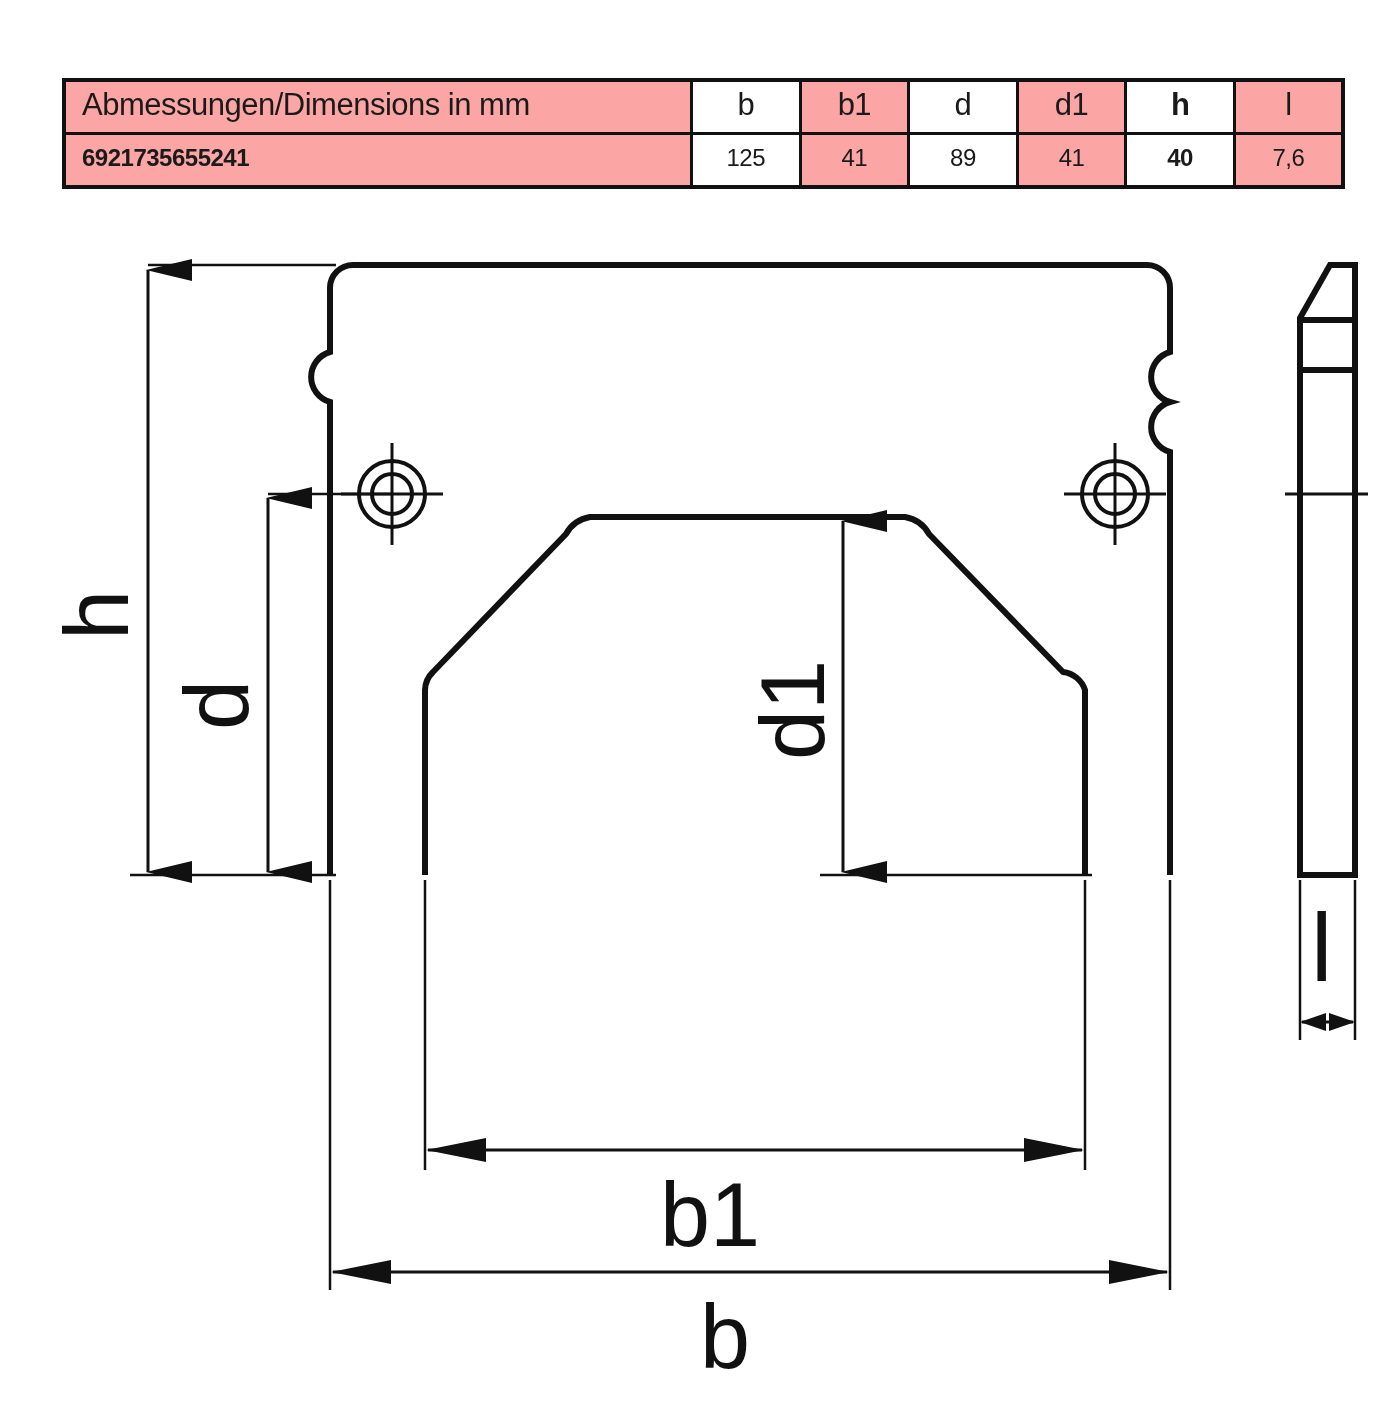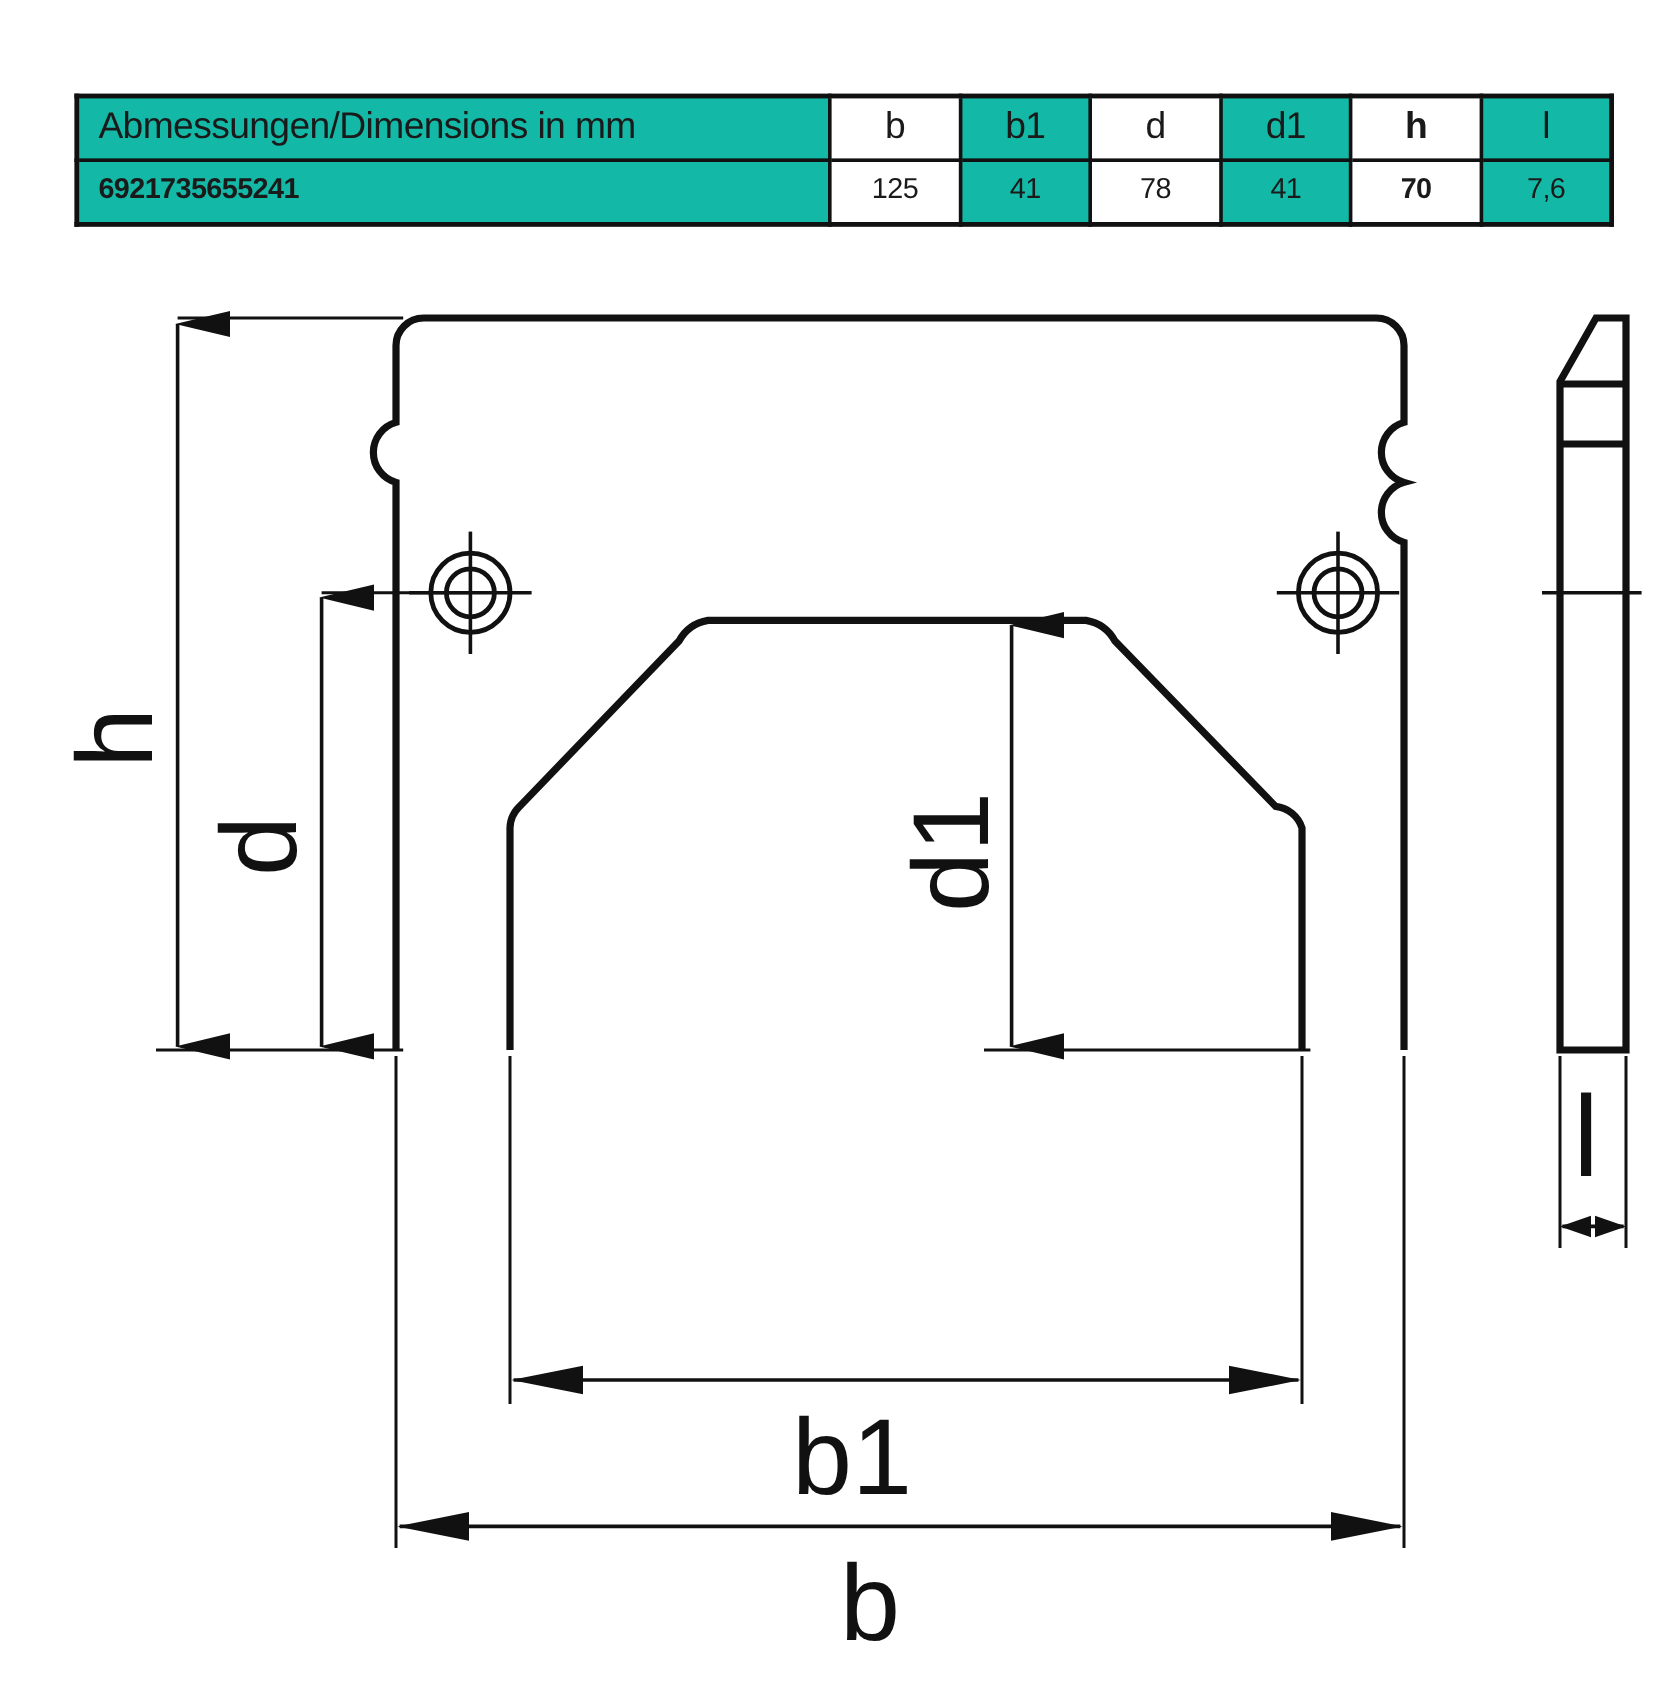--- a/index.html
+++ b/index.html
@@ -19,21 +19,21 @@
     height:40px;
     padding:3px 0 7px 0;
     font-family:"Liberation Sans Narrow","Liberation Sans",sans-serif;
     letter-spacing:-0.5px;
   }
   #dim-table td.name {
     text-align:left; padding-left:16px; width:608px;
   }
   #dim-table tr.row-val td { font-weight:bold; font-size:24px; }
   #dim-table tr.row-val td.num { font-weight:normal;margin-top:20px; }
-  .cell-gray { background:#14b8a6; }
+  .cell-gray { background:#fca5a5; }
   .cell-white { background:#ffffff; }
   .cell-bold { font-weight:bold !important; }
 
   
   #drawing { position:absolute; left:0; top:0; width:1400px; height:1419px; }
 
   
   .dimlabel {
     position:absolute;
     font-family:"Liberation Sans", sans-serif;
@@ -55,23 +55,23 @@
     <td class="cell-gray">b1</td>
     <td class="cell-white">d</td>
     <td class="cell-gray">d1</td>
     <td class="cell-white cell-bold">h</td>
     <td class="cell-gray">l</td>
   </tr>
   <tr class="row-val">
     <td class="name cell-gray">6921735655241</td>
     <td class="num cell-white">125</td>
     <td class="num cell-gray">41</td>
-    <td class="num cell-white">78</td>
+    <td class="num cell-white">89</td>
     <td class="num cell-gray">41</td>
-    <td class="cell-white cell-bold">70</td>
+    <td class="cell-white cell-bold">40</td>
     <td class="num cell-gray">7,6</td>
   </tr>
 </tbody>
   </table>
 
 <svg id="drawing" viewBox="0 0 1400 1419">
 
   <defs>
     <marker id="ar-up" markerWidth="26" markerHeight="46" refX="13" refY="2" orient="auto-start-reverse" markerUnits="userSpaceOnUse">
       <polygon points="13,0 24,46 2,46" fill="#111"></polygon>

